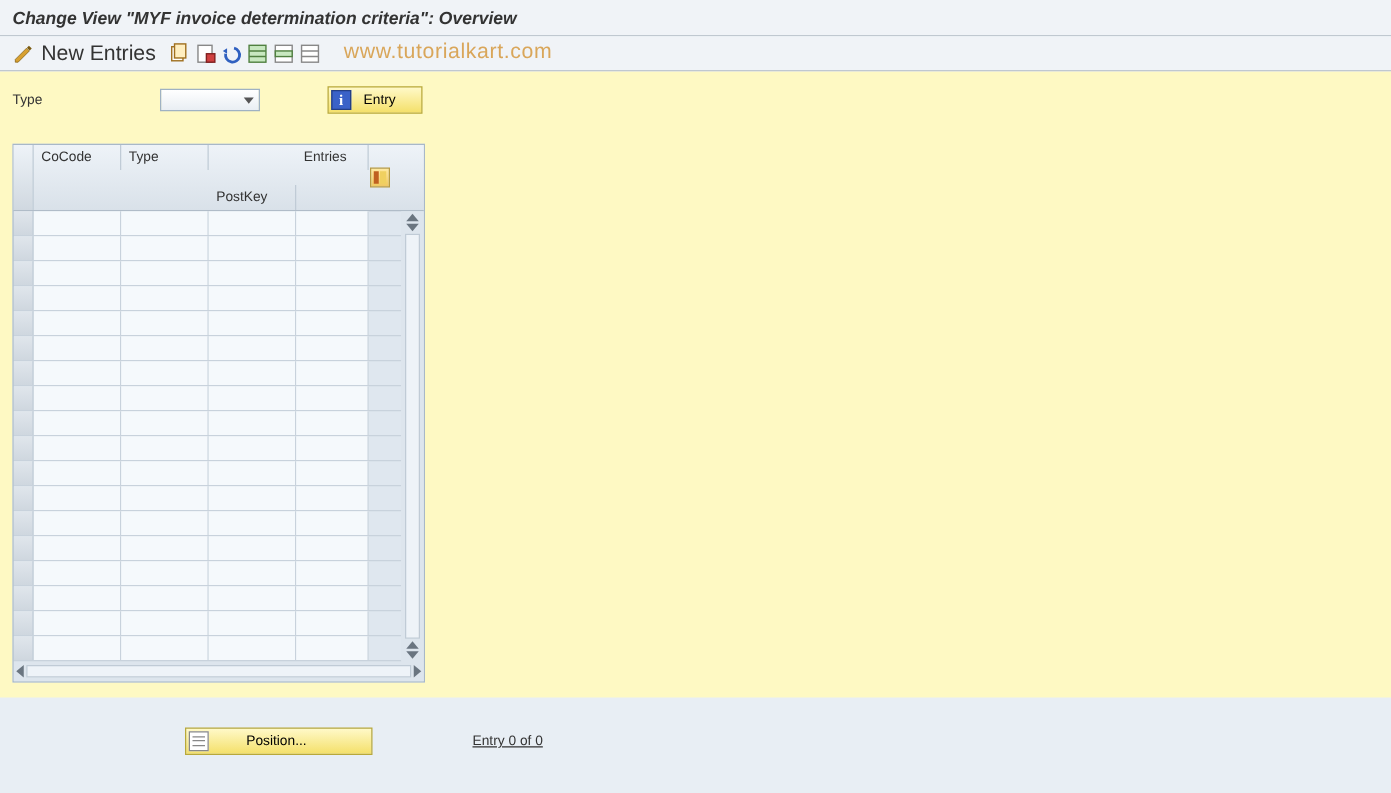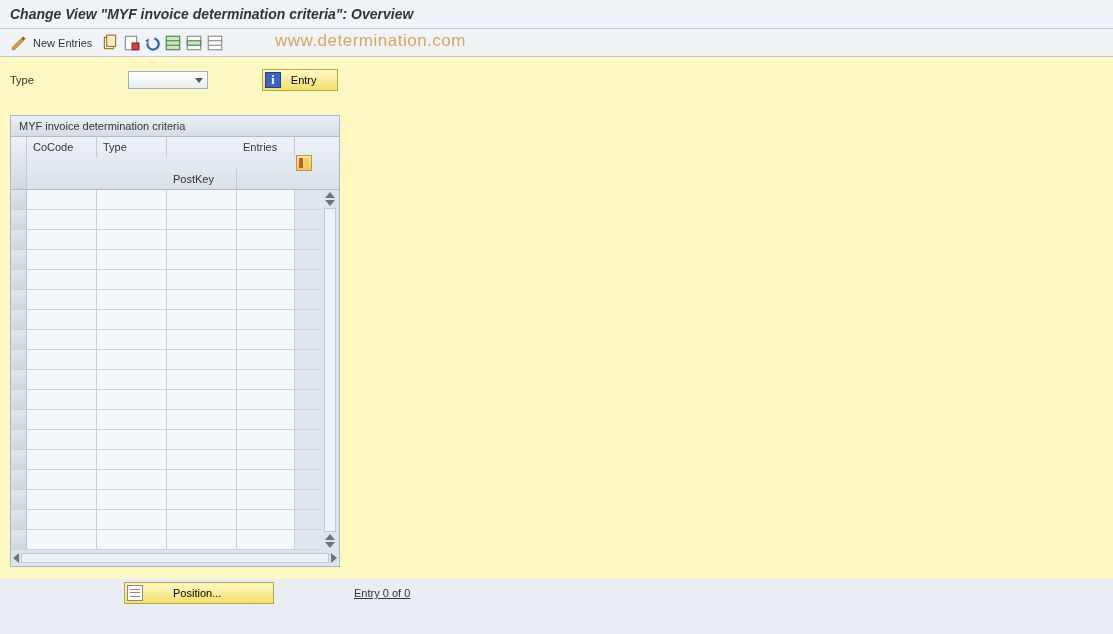--- a/index.html
+++ b/index.html
@@ -33,21 +33,21 @@
     }
     .tb-icon {
       width: 18px;
       height: 18px;
       display: inline-flex;
       align-items: center;
       justify-content: center;
       cursor: pointer;
     }
     .new-entries {
-      font-size: 11px;
+      font-size: 17px;
       color: #333;
       padding: 0 6px 0 2px;
       cursor: pointer;
     }
     .watermark {
       position: absolute;
       left: 275px;
       top: 2px;
       font-size: 17px;
       color: #d9a65a;
@@ -213,21 +213,21 @@
     .hsa-r {
       width: 0; height: 0;
       border-top: 5px solid transparent;
       border-bottom: 5px solid transparent;
       border-left: 6px solid #6a7580;
       cursor: pointer;
     }
     .hs-track { flex: 1; height: 10px; background: #eef3f8; border: 1px solid #c0cbd6; }
     .footer-row {
       position: absolute;
-      left: 124px;
+      left: 148px;
       top: 582px;
       display: flex;
       align-items: center;
       gap: 60px;
     }
     .position-btn {
       display: flex;
       align-items: center;
       background: linear-gradient(#fff9c8,#f4e06a);
       border: 1px solid #b8a83a;
@@ -300,38 +300,37 @@
         <rect x="2" y="6" width="12" height="4" fill="#c8e8c0" stroke="#508040"></rect>
       </svg>
   </span>
   <span class="tb-icon">
     <svg viewBox="0 0 16 16">
         <rect x="2" y="2" width="12" height="12" fill="#fff" stroke="#888"></rect>
         <line x1="2" y1="6" x2="14" y2="6" stroke="#888"></line>
         <line x1="2" y1="10" x2="14" y2="10" stroke="#888"></line>
       </svg>
   </span>
-  <span class="watermark">www.determination.com</span>
+  <span class="watermark">www.tutorialkart.com</span>
 </div>
 
 <div class="content-area">
   <div class="filter-row">
     <span class="filter-label">Type</span>
     <div class="dropdown">
       <span></span>
       <div class="dropdown-arrow"></div>
     </div>
     <div class="info-btn">
       <div class="info-icon-box">i</div>
       <span>Entry</span>
     </div>
   </div>
 
   <div class="table-container">
-    <div class="table-title">MYF invoice determination criteria</div>
     <div class="table-header-row">
       <div class="th-sel"></div>
       <div class="th th-co">CoCode</div>
       <div class="th th-type">Type</div>
       <div class="th th-pk">PostKey</div>
       <div class="th th-rev">Entries</div>
       <div class="header-scroll-spacer">
         <div class="th-conf">
           <svg viewBox="0 0 12 12">
               <rect x="1" y="1" width="4" height="10" fill="#c06020"></rect>

